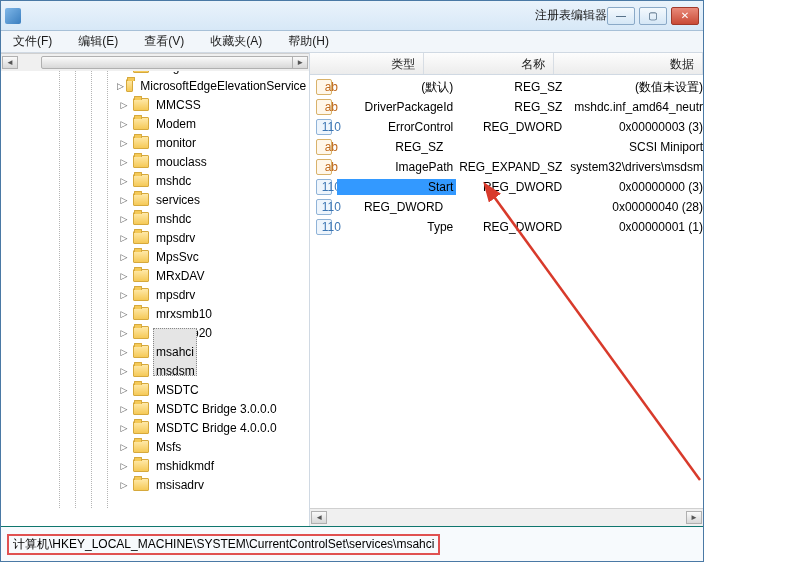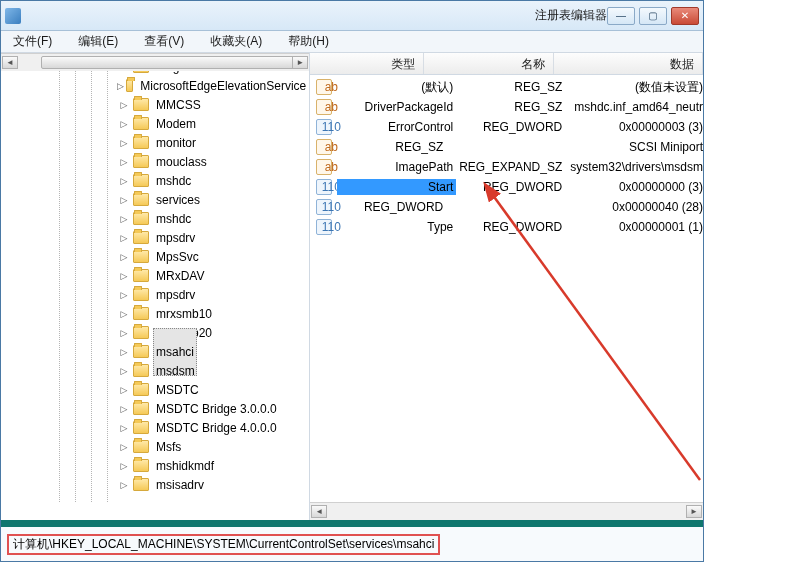--- a/index.html
+++ b/index.html
@@ -50,21 +50,21 @@
 .val-row { height:20px; display:flex; align-items:center; padding-left:6px; white-space:nowrap; }
 .vicon { width:16px; height:16px; margin-right:5px; border:1px solid; border-radius:2px; display:flex; align-items:center; justify-content:center; font-size:12px; font-weight:normal;padding-left:14px; }
 .vicon.sz { background:#fff7ea; border-color:#d9b26a; color:#c06a1e;}
 .vicon.nm { background:#eef5fc; border-color:#8fb3d8; color:#3d76b3;}
 .vname { width:119px; padding:1px 3px; overflow:hidden; text-overflow:ellipsis; }
 .vtype { width:114px; padding:0 8px 0 0;}
 .vdata { flex:1; overflow:hidden; text-overflow:ellipsis;}
 .val-row.selected .vname { background:#3399ff; color:#000000; }
 
 
-.statusbar { height:22px; border-top:7px solid #0f766e; display:flex; align-items:center; padding:17px 6px; background:#f7fafd;}
+.statusbar { height:22px; border-top:1px solid #0f766e; display:flex; align-items:center; padding:17px 6px; background:#f7fafd;}
 .statusbar .path { border:2px solid rgba(220,50,50,0.85); padding:0 4px; }
 
 
 .arrow-anno { position:absolute; pointer-events:none; z-index:50;}
 
 </style>
 </head>
 <body>
 
 <div class="window">

